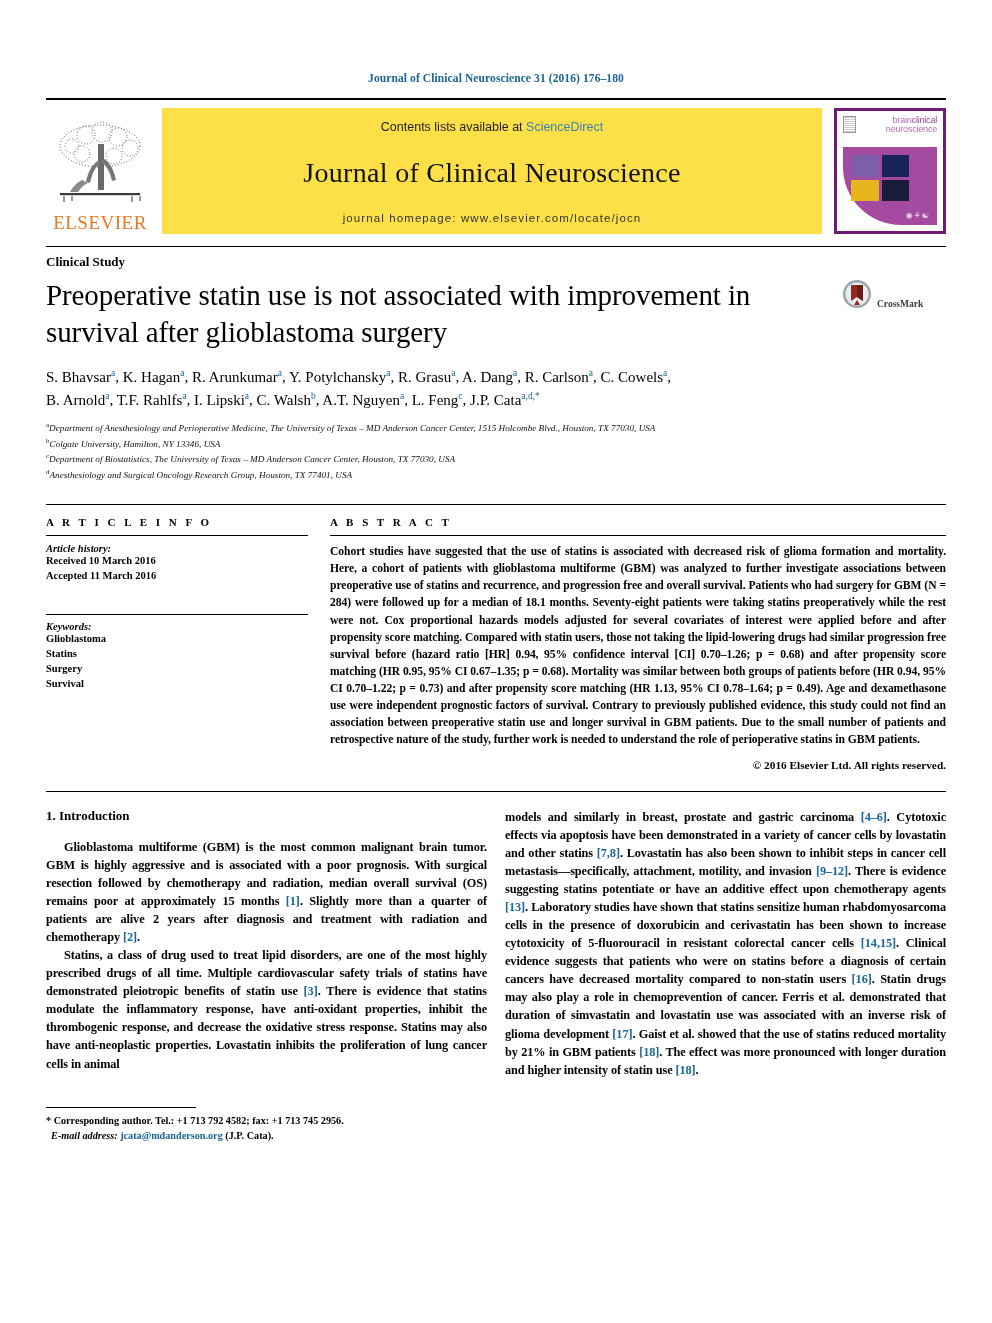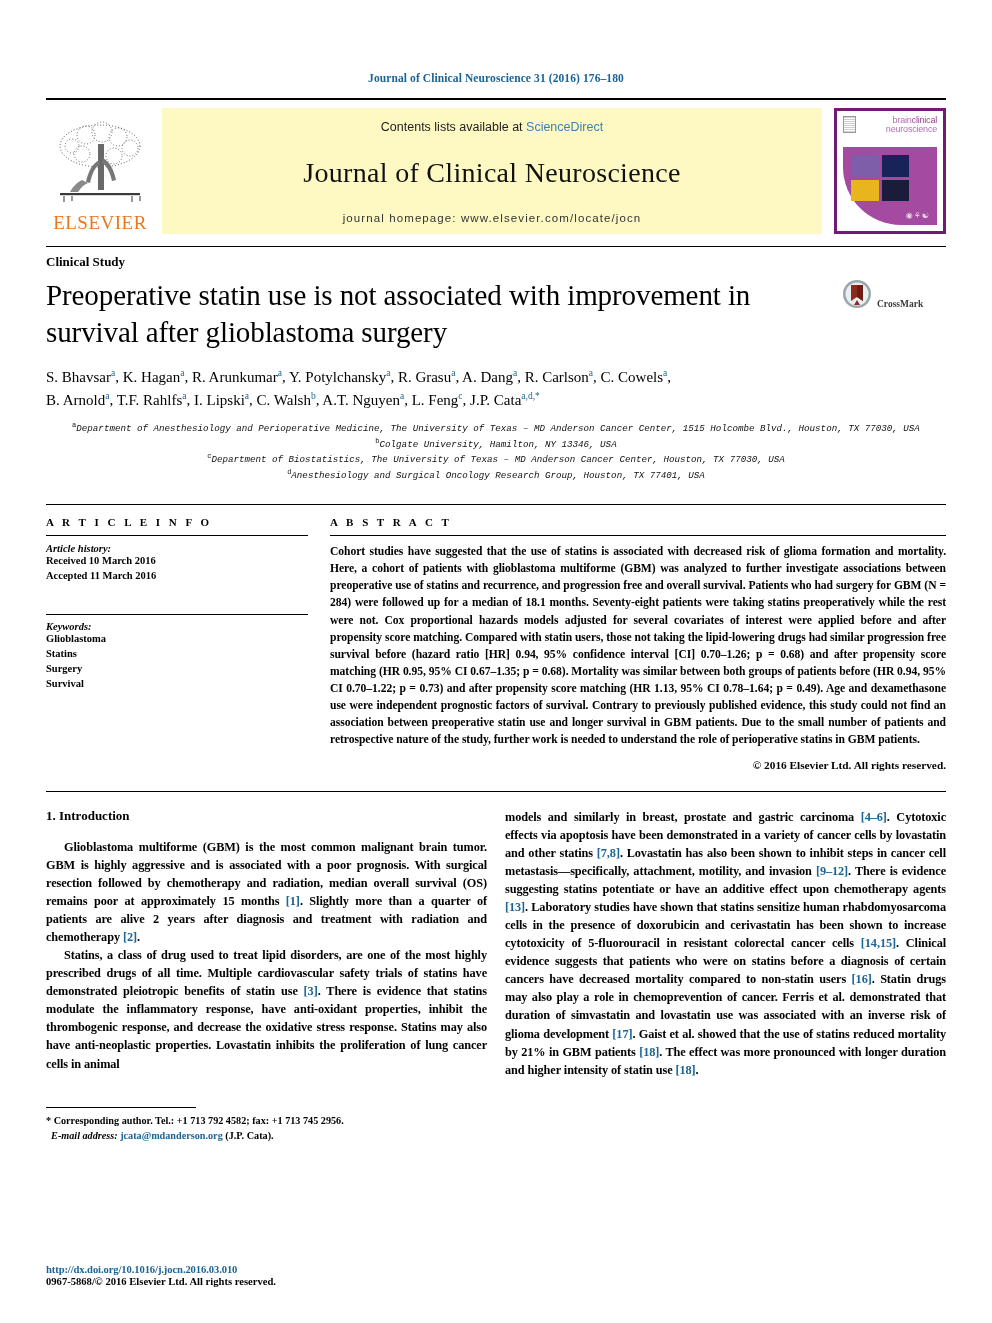--- a/index.html
+++ b/index.html
@@ -43,21 +43,21 @@
   .elsevier-word {
     font-family:"Liberation Serif", serif;
     color:#E87722;
     font-size:19px;
     letter-spacing:.5px;
     line-height:1;
     margin-top:1px;
   }
   .mast-center {
     flex:1 1 auto;
-    background:#fef9c3;
+    background:#fde047;
     margin:0 12px 0 8px;
     display:flex; flex-direction:column;
     align-items:center; justify-content:space-between;
     padding:12px 10px 10px;
     height:126px;
   }
   .contents-line { font-family:"Liberation Sans", sans-serif; font-size:12.5px; color:#222; }
   .contents-line .sd { color:#3a82b5; }
   .journal-name {
     font-family:"Liberation Serif", serif;
@@ -126,26 +126,25 @@
   .authors {
     margin-top:16px;
     font-family:"Liberation Serif", serif;
     font-size:15px;
     line-height:1.5;
   }
   .authors sup { color:#1a6496; font-size:9.5px; }
 
   .affils { margin-top:9px; }
   .affil {
-    font-family:Liberation Mono, monospace;
+    font-family:Liberation Serif, serif;
     font-style:italic;
     font-size:9.2px;
     line-height:1.47;
     color:#111;
-    text-align:center;
   }
   .affil sup { font-style:normal; font-size:7px; }
 
   
   .info-abs {
     margin-top:22px;
     border-top:1px solid #000;
     padding-top:11px;
     display:flex;
     gap:22px;
@@ -353,18 +352,14 @@
           <span>(J.P. Cata).</span>
         </div>
       </div>
     </div>
 
     <div class="bcol">
       <p class="para" style="text-indent:0" id="p3">models and similarly in breast, prostate and gastric carcinoma <span class="cite">[4–6]</span>. Cytotoxic effects via apoptosis have been demonstrated in a variety of cancer cells by lovastatin and other statins <span class="cite">[7,8]</span>. Lovastatin has also been shown to inhibit steps in cancer cell metastasis—specifically, attachment, motility, and invasion <span class="cite">[9–12]</span>. There is evidence suggesting statins potentiate or have an additive effect upon chemotherapy agents <span class="cite">[13]</span>. Laboratory studies have shown that statins sensitize human rhabdomyosarcoma cells in the presence of doxorubicin and cerivastatin has been shown to increase cytotoxicity of 5-fluorouracil in resistant colorectal cancer cells <span class="cite">[14,15]</span>. Clinical evidence suggests that patients who were on statins before a diagnosis of certain cancers have decreased mortality compared to non-statin users <span class="cite">[16]</span>. Statin drugs may also play a role in chemoprevention of cancer. Ferris et al. demonstrated that duration of simvastatin and lovastatin use was associated with an inverse risk of glioma development <span class="cite">[17]</span>. Gaist et al. showed that the use of statins reduced mortality by 21% in GBM patients <span class="cite">[18]</span>. The effect was more pronounced with longer duration and higher intensity of statin use <span class="cite">[18]</span>.</p>
     </div>
   </div>
 
-  <div class="footer">
-    <div class="doi">http://dx.doi.org/10.1016/j.jocn.2016.03.010</div>
-    <div class="issn">0967-5868/© 2016 Elsevier Ltd. All rights reserved.</div>
-  </div>
 
 </div>
 
 </body></html>

